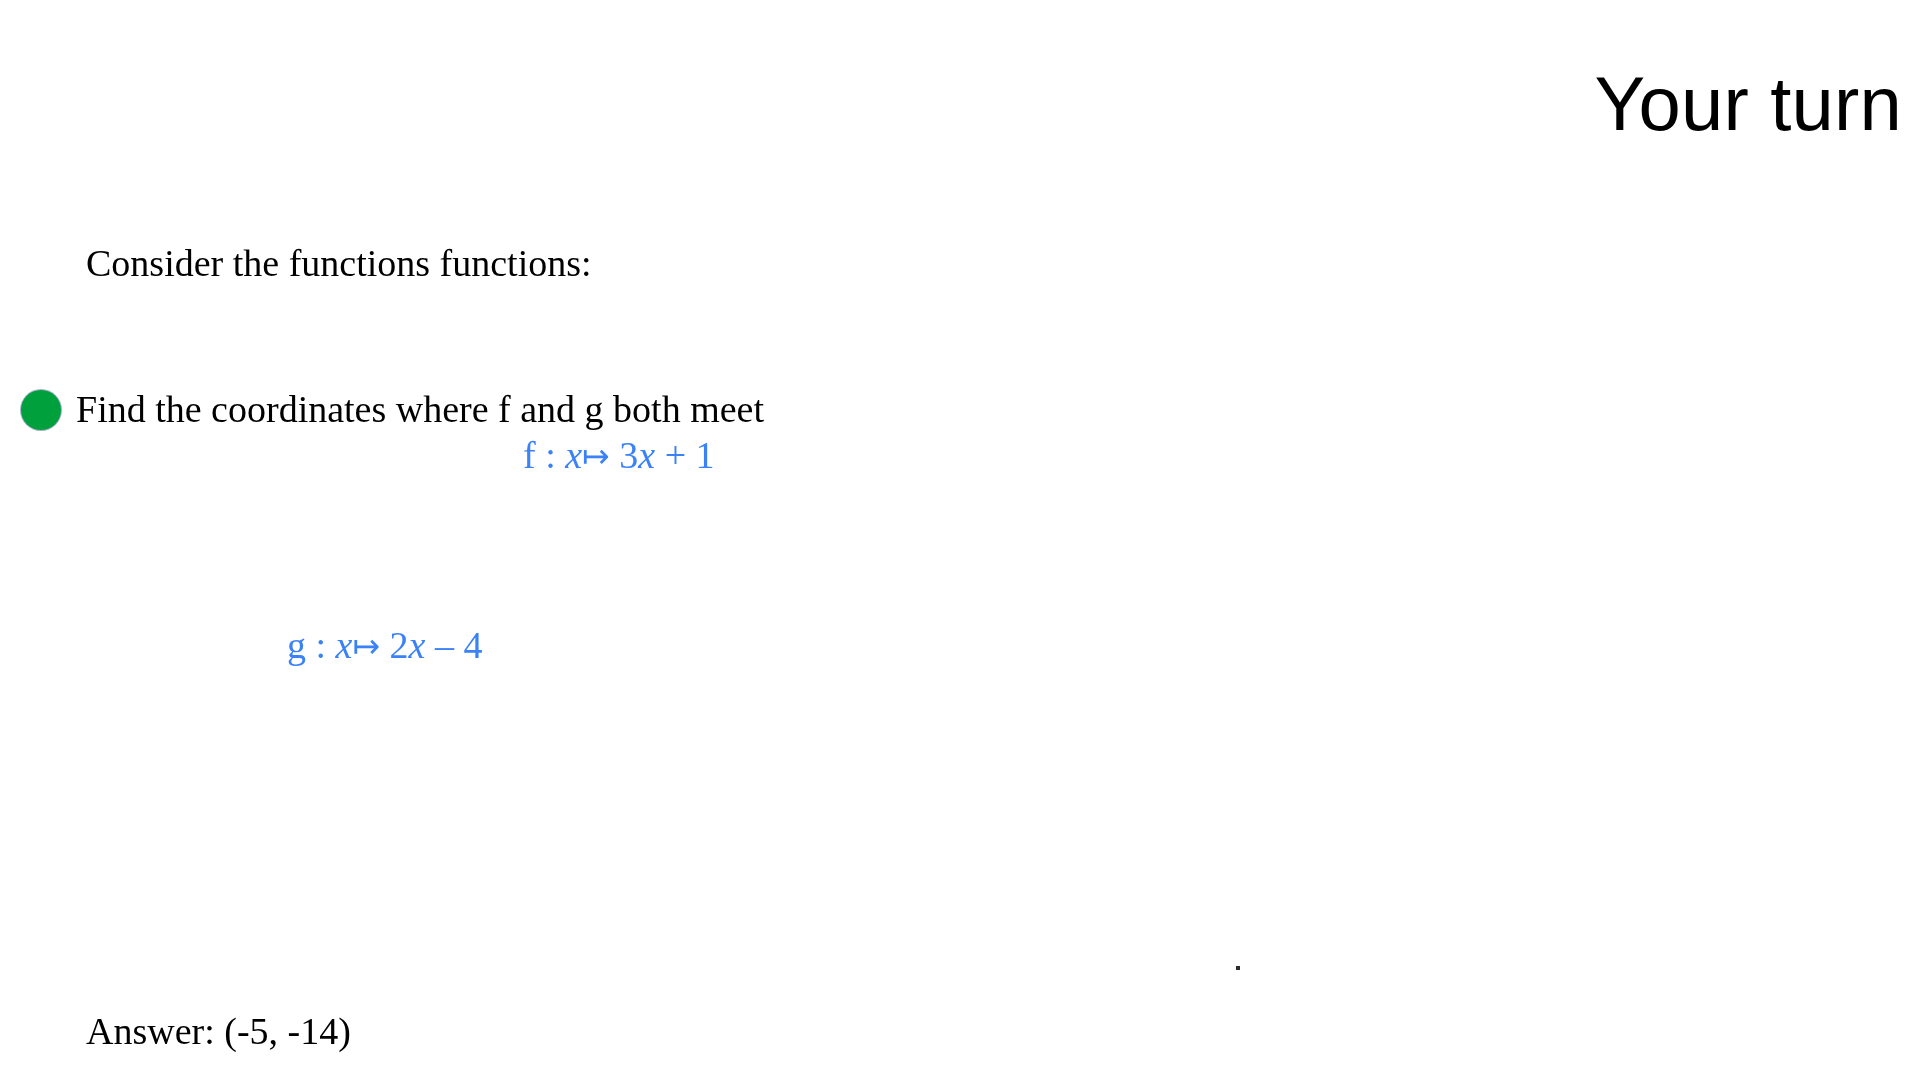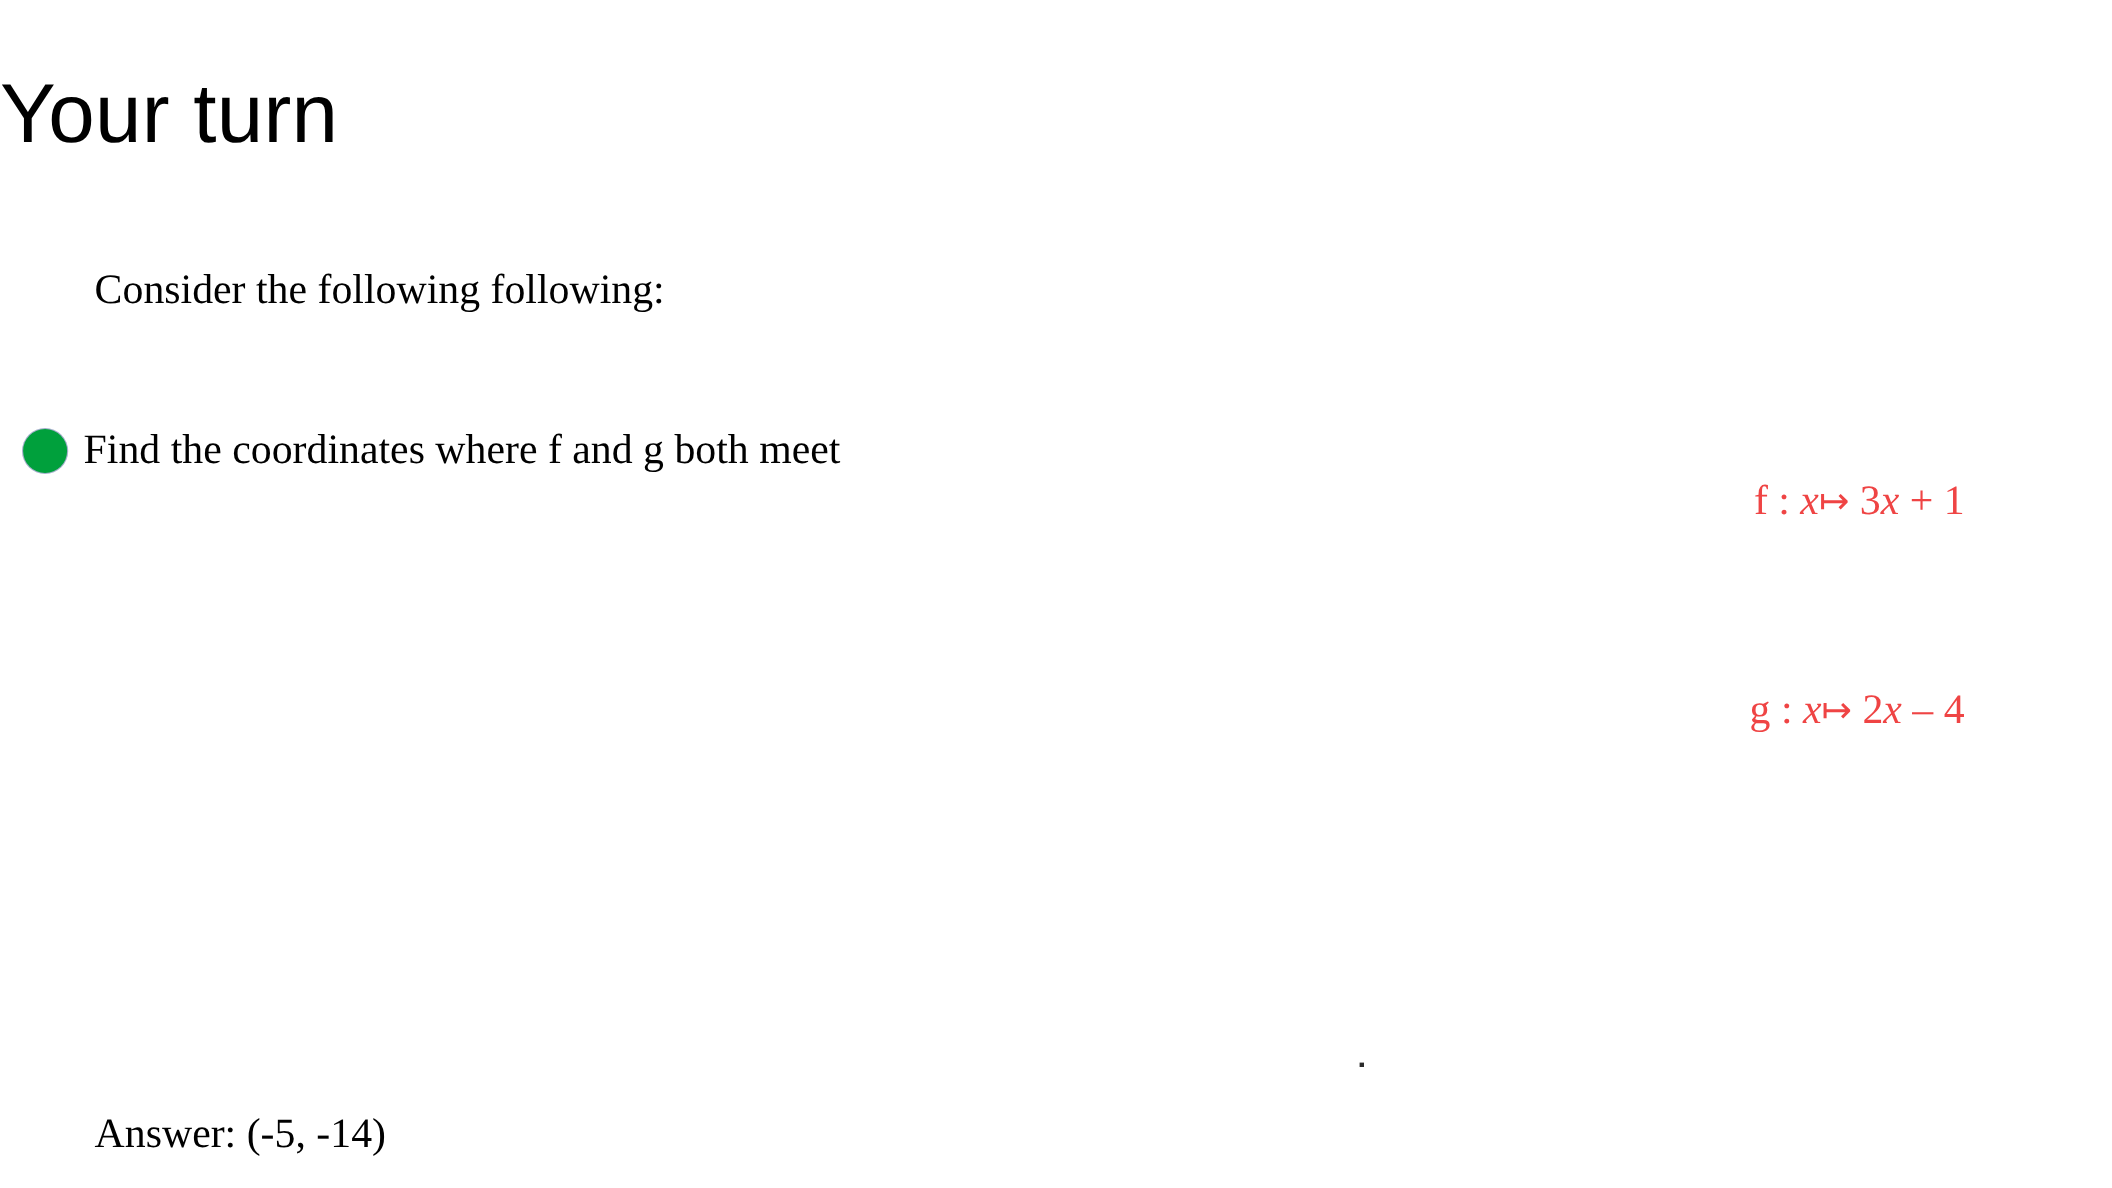--- a/index.html
+++ b/index.html
@@ -23,21 +23,21 @@
     background: #ffffff;
     overflow: hidden;
   }
 
   
   .slide-title {
     position: absolute;
     left: 0;
     top: 62px;
     width: 1920px;
-    text-align: left;
+    text-align: right;
     font-family: "Liberation Sans", "DejaVu Sans", sans-serif;
     font-size: 76px;
     font-weight: 400;
     line-height: 1.1;
     color: #000000;
     letter-spacing: 0.2px;
     padding-right: 18px;
     box-sizing: border-box;
   }
 
@@ -60,23 +60,22 @@
 
   
   .functions-row {
     position: absolute;
     left: 86px;
     top: 289px;
     width: 1700px;
     font-family: "Liberation Serif", "DejaVu Serif", serif;
     font-size: 38px;
     line-height: 1.25;
-    color: #ef4444;
+    color: #3b82f6;
     white-space: pre;
-    text-align: right;
   }
 
   .func-def {
     display: inline-block;
     white-space: pre;
   }
 
   .func-f { margin-left: 342px; }
   .func-g { margin-left: 106px; }
 
@@ -138,21 +137,21 @@
     top: 1008px;
   }
 </style>
 </head>
 <body>
 
 <div class="slide">
 
   <div class="slide-title">Your turn</div>
 
-  <div class="body-text intro-line">Consider the following following:</div>
+  <div class="body-text intro-line">Consider the functions functions:</div>
 
   <div class="functions-row">
 
     <span class="func-def func-f">
       <span>f</span><span> : </span><span class="mathvar">x</span><span class="mapsto">↦</span><span> 3</span><span class="mathvar">x</span><span> + 1</span>
     </span>
 
     <span class="func-def func-g">
       <span>g</span><span> : </span><span class="mathvar">x</span><span class="mapsto">↦</span><span> 2</span><span class="mathvar">x</span><span> – 4</span>
     </span>

